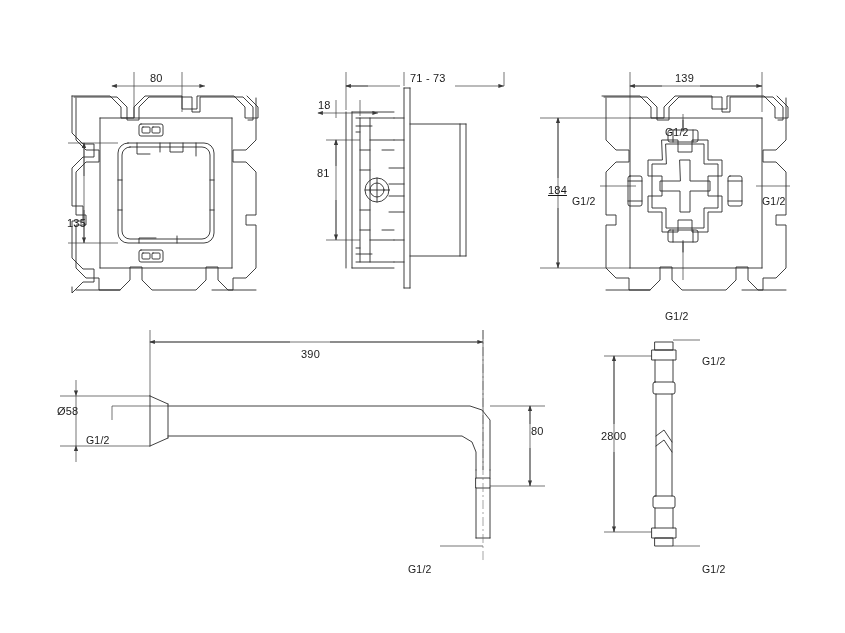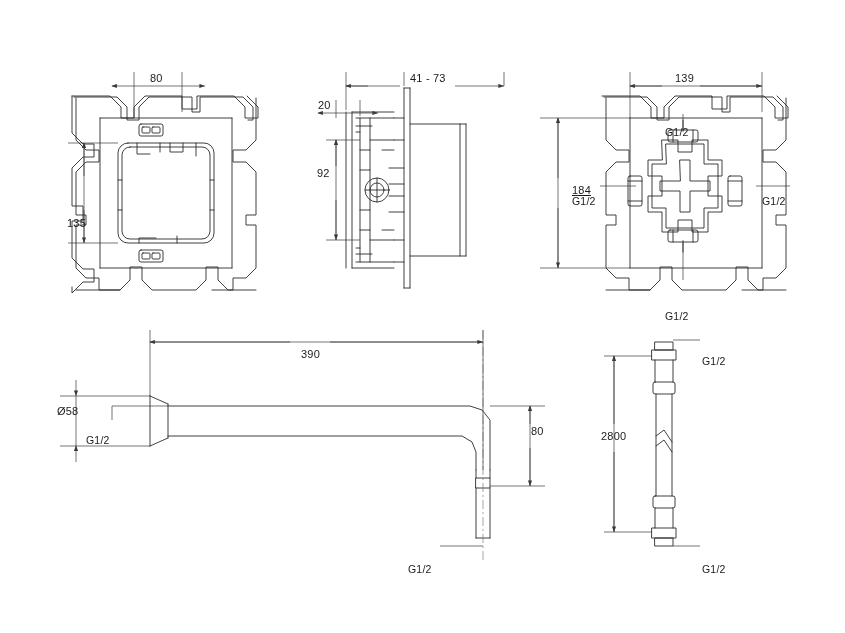--- a/index.html
+++ b/index.html
@@ -351,26 +351,26 @@
     </g>
 
     <g fill="none" stroke="#6a6a6a" stroke-width="0.6" stroke-dasharray="9 3 2 3">
       <path d="M483,330 L483,560"></path>
     </g>
   </svg>
 
   <div class="dim-label" style="left:150px; top:72px;">80</div>
   <div class="dim-label" style="left:67px; top:184px;margin-top:33px;">135</div>
 
-  <div class="dim-label" style="left:410px; top:72px;">41 - 73</div>
-  <div class="dim-label" style="left:318px; top:99px;">20</div>
-  <div class="dim-label" style="left:317px; top:167px;">92</div>
+  <div class="dim-label" style="left:410px; top:72px;">71 - 73</div>
+  <div class="dim-label" style="left:318px; top:99px;">18</div>
+  <div class="dim-label" style="left:317px; top:167px;">81</div>
 
   <div class="dim-label" style="left:675px; top:72px;">139</div>
-  <div class="dim-label" style="left:572px; top:184px;text-decoration:underline;">184</div>
+  <div class="dim-label" style="left:548px; top:184px;text-decoration:underline;">184</div>
   <div class="dim-label small" style="left:665px; top:97px;">G1/2</div>
   <div class="dim-label small" style="left:572px; top:166px;">G1/2</div>
   <div class="dim-label small" style="left:762px; top:166px;">G1/2</div>
   <div class="dim-label small" style="left:665px; top:281px;">G1/2</div>
 
   <div class="dim-label" style="left:301px; top:328px;margin-top:20px;">390</div>
   <div class="dim-label" style="left:57px; top:405px;">Ø58</div>
   <div class="dim-label small" style="left:86px; top:405px;">G1/2</div>
   <div class="dim-label" style="left:531px; top:425px;">80</div>
   <div class="dim-label small" style="left:408px; top:534px;">G1/2</div>

